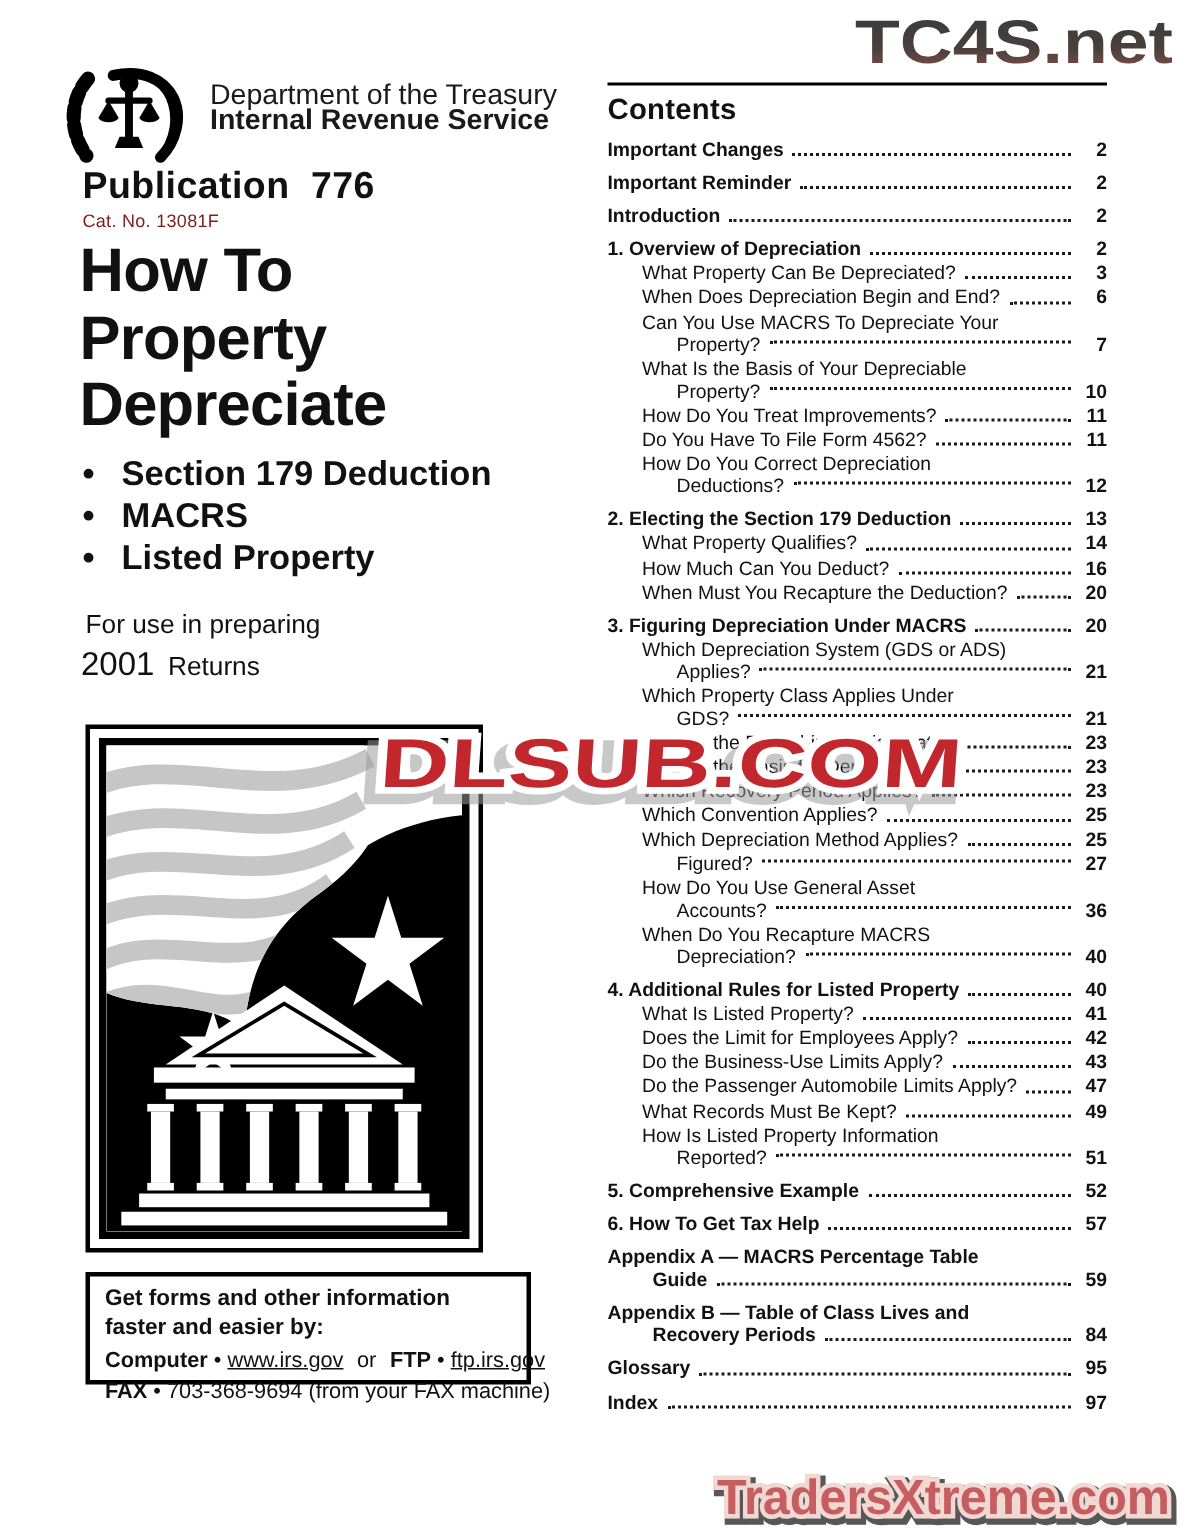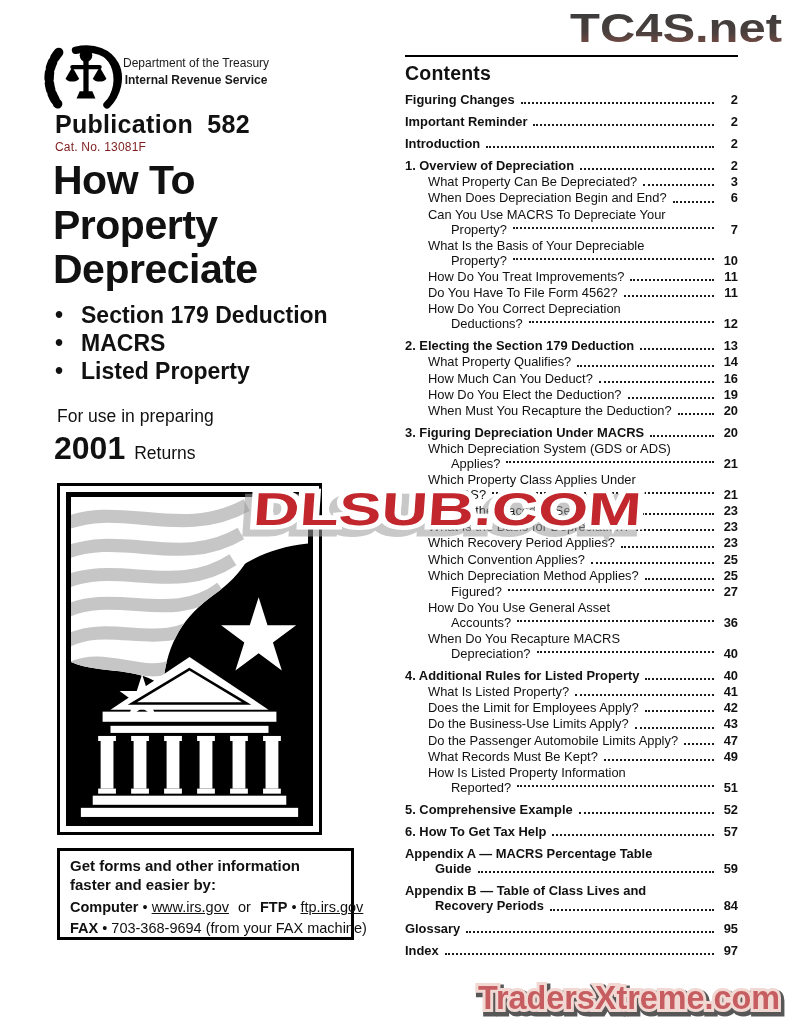--- a/index.html
+++ b/index.html
@@ -5,39 +5,39 @@
   html,body { margin:0; padding:0; background:#ffffff; }
   .page {
     position:relative; width:791px; height:1024px; background:#ffffff;
     font-family:"Liberation Sans","DejaVu Sans",sans-serif; color:#111;
     overflow:hidden;
   }
   .abs { position:absolute; }
 
   
   .logo { left:44px; top:44px; width:84px; height:68px; }
-  .agency { left:123px; top:55px; font-size:12px; line-height:17px; color:#1a1a1a;text-align:center; }
+  .agency { left:140px; top:55px; font-size:19px; line-height:17px; color:#1a1a1a; }
   .agency .b { font-weight:bold; }
   .pub { left:55px; top:110px; font-size:25px; font-weight:bold; word-spacing:7px; letter-spacing:.3px; }
   .cat { left:55px; top:140px; font-size:12px; color:#7f1d1d; letter-spacing:.2px; }
   .title { left:53px; top:158px; margin:0; font-size:41px; line-height:44.5px; font-weight:bold; letter-spacing:-.5px; }
   .bullets { left:55px; top:301px; margin:0; padding:0; list-style:none; font-size:23px; font-weight:bold; line-height:28px; }
   .bullets .dot { display:inline-block; width:26px; }
   .prep { left:57px; top:406px; font-size:17.5px; }
   .yearrow { left:54px; top:430px; }
-  .year { font-size:32px; font-weight:bold; }
+  .year { font-size:22px; font-weight:normal; }
   .ret { font-size:17.5px; margin-left:9px; }
 
   
   .artbox { left:57px; top:483px; width:265px; height:352px; border:3px solid #000; box-sizing:border-box; }
   .artframe { position:absolute; left:6px; top:6px; right:6px; bottom:6px; border:5px solid #000; }
   .artframe svg { display:block; width:100%; height:100%; }
 
   
-  .formsbox { left:57px; top:848px; width:297px; height:92px; border:3px solid #000; box-sizing:border-box; padding:6px 10px 0 10px; }
+  .formsbox { left:57px; top:848px; width:297px; height:75px; border:3px solid #000; box-sizing:border-box; padding:6px 10px 0 10px; }
   .fh { font-size:15px; font-weight:bold; line-height:18.5px; }
   .fl { font-size:14.5px; margin-top:5px; white-space:nowrap; }
   .fl b { font-weight:bold; }
   .url { text-decoration:underline; }
   .orx { margin:0 5px; }
 
   
   .toc { left:405px; top:55px; width:333px; }
   .rule { height:2px; background:#000; }
   .toc h2 { margin:5px 0 0 0; font-size:19.5px; font-weight:bold; letter-spacing:.2px; }
@@ -93,21 +93,21 @@
         <path d="M34,45 h12 l3,7 h-18 z"></path>
       </g>
     </svg>
   </div>
 
   <div class="abs agency">
     <div>Department of the Treasury</div>
     <div class="b">Internal Revenue Service</div>
   </div>
 
-  <div class="abs pub">Publication 582</div>
+  <div class="abs pub">Publication 776</div>
   <div class="abs cat">Cat. No. 13081F</div>
 
   <h1 class="abs title">
     <div>How To</div>
     <div>Property</div>
     <div>Depreciate</div>
   </h1>
 
   <ul class="abs bullets">
     <li><span class="dot">•</span><span>Section 179 Deduction</span></li>
@@ -191,21 +191,21 @@
       <span>703-368-9694 (from your FAX machine)</span>
     </div>
   </div>
 
   <div class="abs toc">
     <div class="rule"></div>
     <h2>Contents</h2>
     <div id="toc-entries">
         <div class="toc-entry lvl0 bold">
           <div class="toc-line">
-            <span class="toc-text">Figuring Changes</span>
+            <span class="toc-text">Important Changes</span>
             <span class="leader"></span>
             <span class="pg">2</span>
           </div>
         </div>
         <div class="toc-entry lvl0 bold">
           <div class="toc-line">
             <span class="toc-text">Important Reminder</span>
             <span class="leader"></span>
             <span class="pg">2</span>
           </div>
@@ -294,27 +294,20 @@
             <span class="toc-text">What Property Qualifies?</span>
             <span class="leader"></span>
             <span class="pg">14</span>
           </div>
         </div>
         <div class="toc-entry lvl1">
           <div class="toc-line">
             <span class="toc-text">How Much Can You Deduct?</span>
             <span class="leader"></span>
             <span class="pg">16</span>
-          </div>
-        </div>
-        <div class="toc-entry lvl1">
-          <div class="toc-line">
-            <span class="toc-text">How Do You Elect the Deduction?</span>
-            <span class="leader"></span>
-            <span class="pg">19</span>
           </div>
         </div>
         <div class="toc-entry lvl1">
           <div class="toc-line">
             <span class="toc-text">When Must You Recapture the Deduction?</span>
             <span class="leader"></span>
             <span class="pg">20</span>
           </div>
         </div>
         <div class="toc-entry lvl0 bold">

